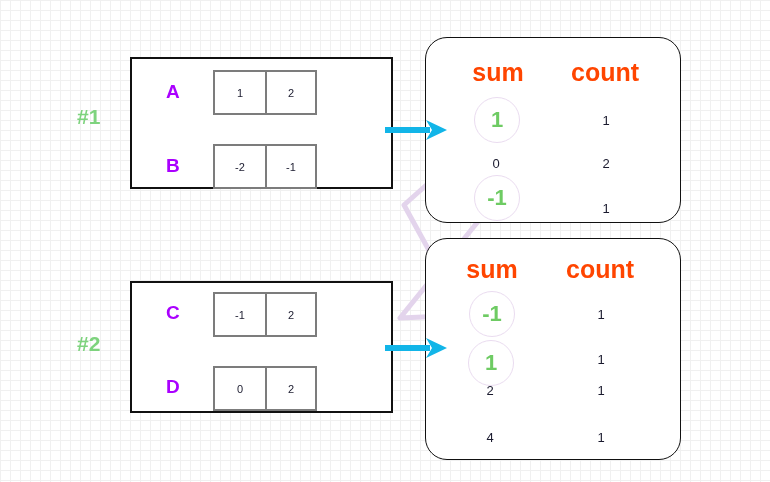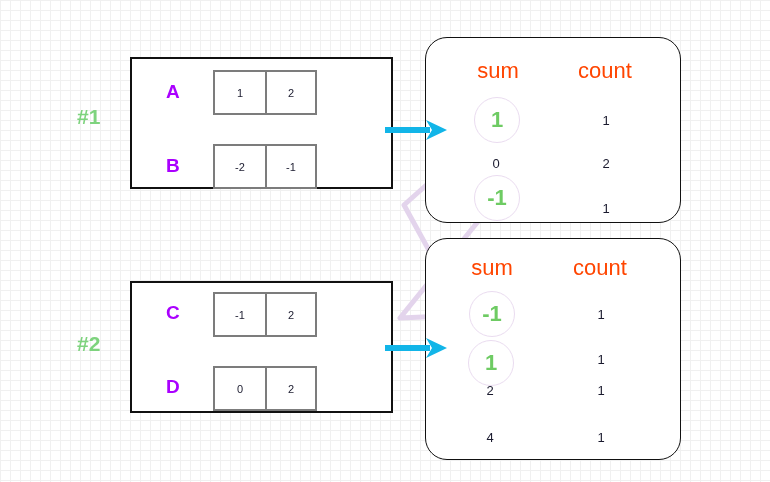--- a/index.html
+++ b/index.html
@@ -65,22 +65,22 @@
   .res-box{
     position:absolute;
     border:1.6px solid #111111;
     border-radius:22px;
     background:#ffffff;
     box-sizing:border-box;
   }
   .col-head{
     position:absolute;
     color:#ff4500;
-    font-size:22px;
-    font-weight:normal;
+    font-size:25px;
+    font-weight:bold;
     white-space:nowrap;
     transform:translateX(-50%);
   }
   .val{
     position:absolute;
     font-size:13px;
     color:#1a1a2e;
     white-space:nowrap;
     transform:translate(-50%,-50%);
   }

